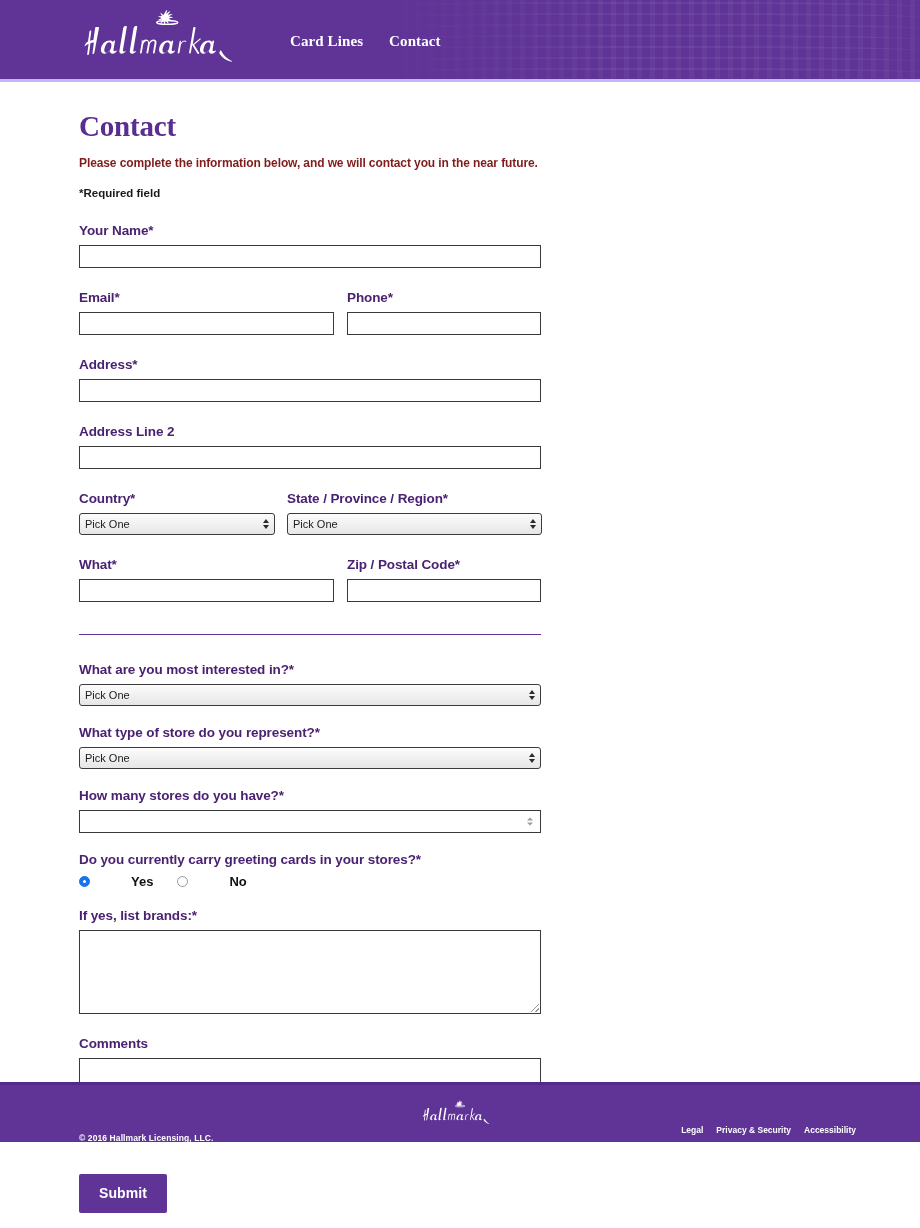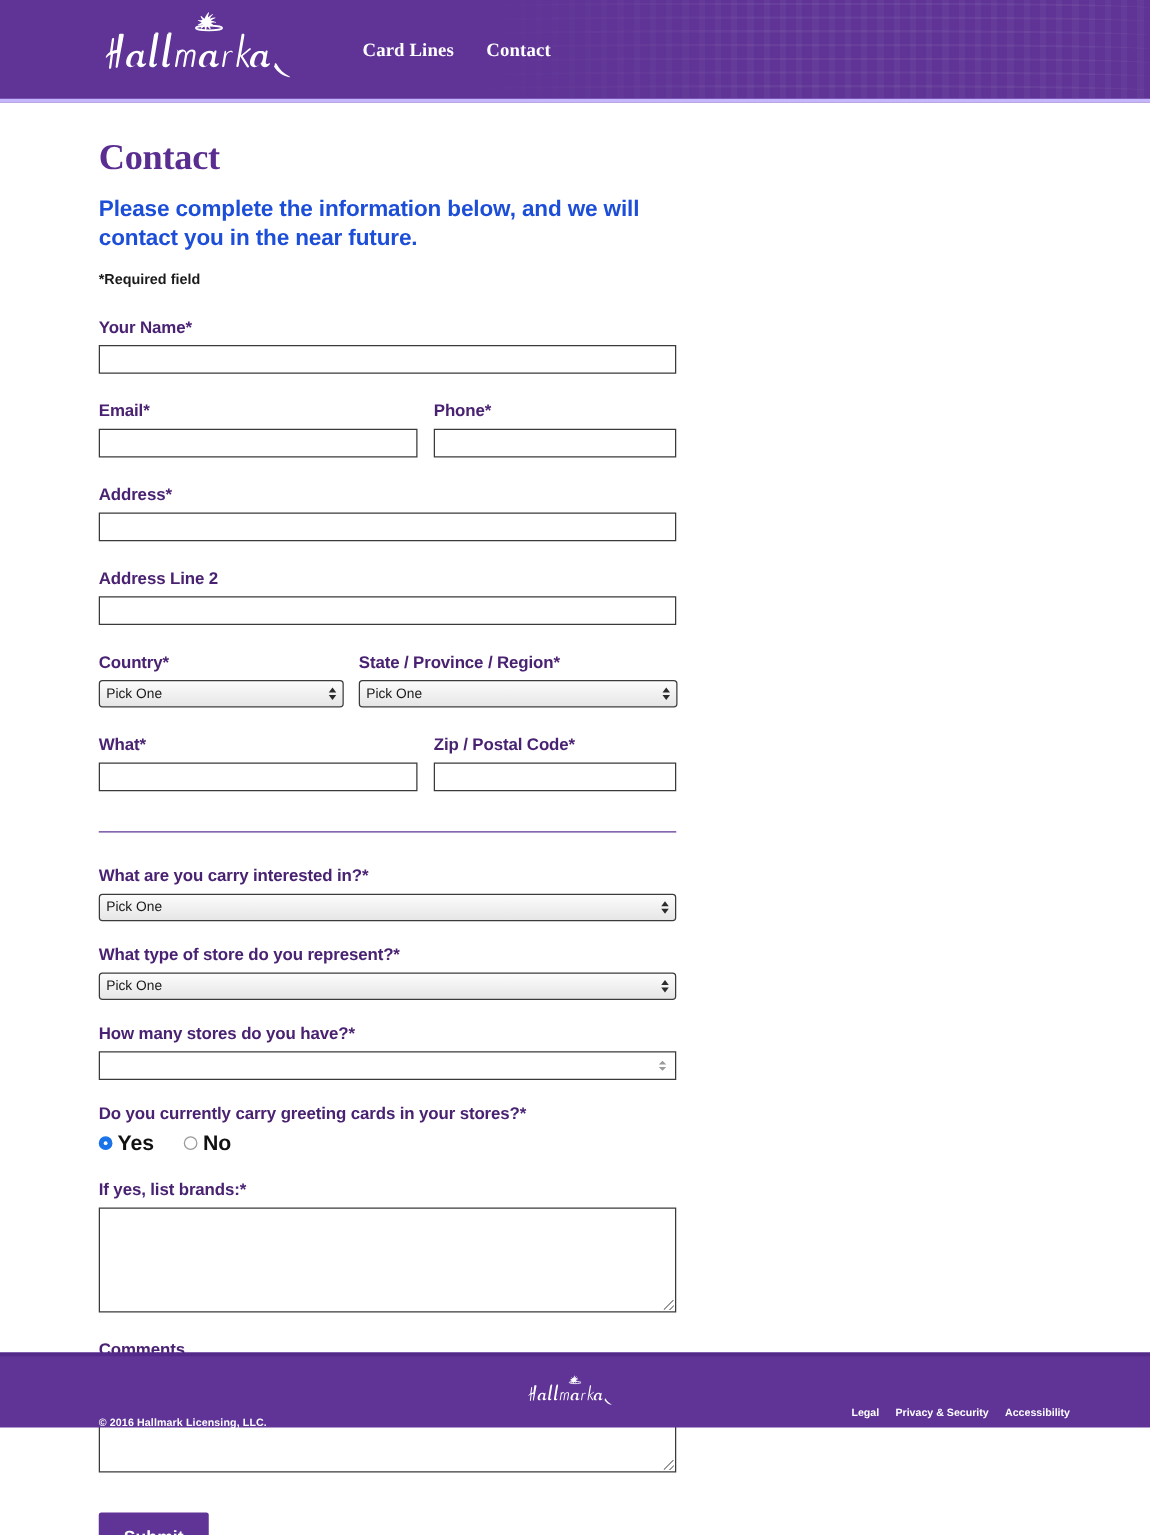--- a/index.html
+++ b/index.html
@@ -86,23 +86,23 @@
 
   h1.page-title {
     font-family: "Liberation Serif", serif;
     font-weight: bold;
     font-size: 29px;
     color: #5a2d91;
     margin: 0 0 13px 0;
     letter-spacing: -0.2px;
   }
   .intro {
-    font-size: 18px;
-    font-weight: bold;
-    color: #1d4ed8;
+    font-size: 12px;
+    font-weight: bold;
+    color: #7f1d1d;
     margin: 0 0 15px 0;
     line-height: 1.3;
     letter-spacing: -0.1px;
   }
   .required-note {
     font-size: 11.5px;
     font-weight: bold;
     color: #1a1a1a;
     margin: 0 0 24px 0;
   }
@@ -233,23 +233,24 @@
   }
   .radio-dot.checked::after {
     content: "";
     position: absolute;
     left: 3px; top: 3px;
     width: 3px; height: 3px;
     border-radius: 50%;
     background: #ffffff;
   }
   .radio-label {
-    font-size: 17px;
+    font-size: 13px;
     font-weight: bold;
     color: #111;
+    margin-left: 37px;
   }
 
   textarea.comment-box {
     display: block;
     width: 462px;
     border: 1px solid #3a3a3a;
     background: #fff;
     font-family: "Liberation Sans", sans-serif;
     font-size: 12px;
     padding: 4px;
@@ -439,21 +440,21 @@
       <div class="col-right">
         <label class="field-label">Zip / Postal Code*</label>
         <input class="text-input" type="text" value="" style="">
       </div>
     </div>
 
     <hr class="section-rule">
 
     
     <div class="field-block tight">
-      <label class="field-label">What are you carry interested in?*</label>
+      <label class="field-label">What are you most interested in?*</label>
       <span class="select-wrap">
         <select class="pick-select" style="width:462px">
           <option>Pick One</option>
         </select>
         <span class="stepper-arrows">
             <i class="up"></i>
             <i class="down"></i>
           </span>
       </span>
     </div>

